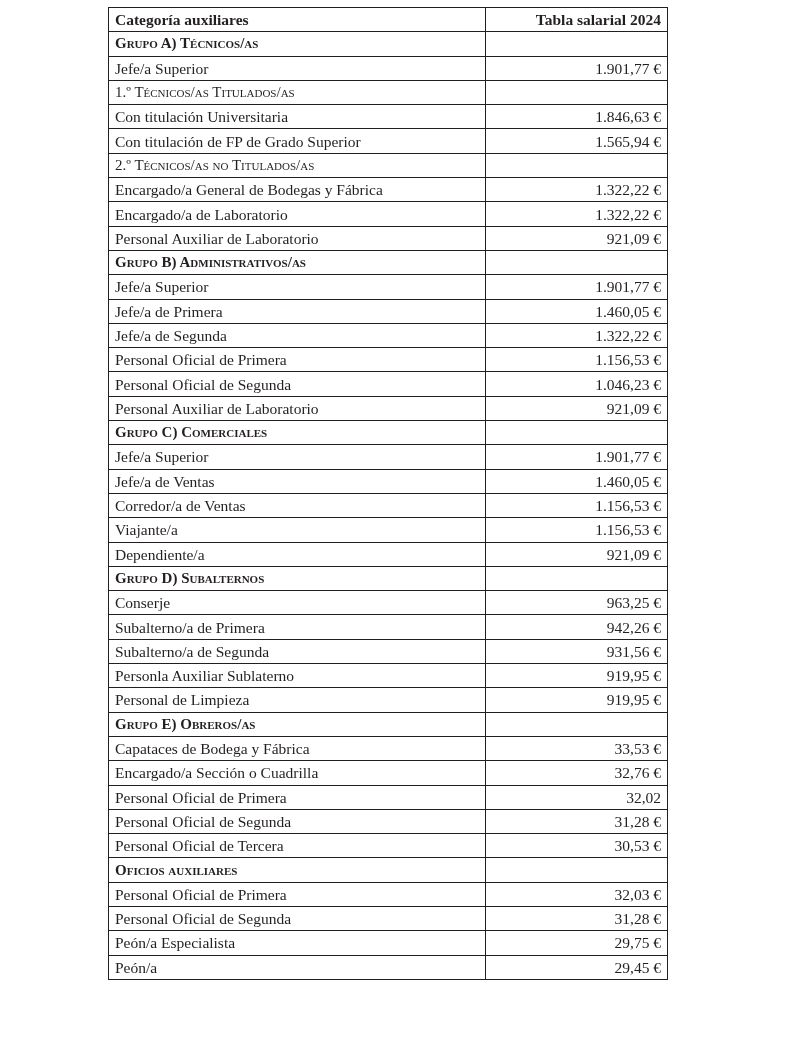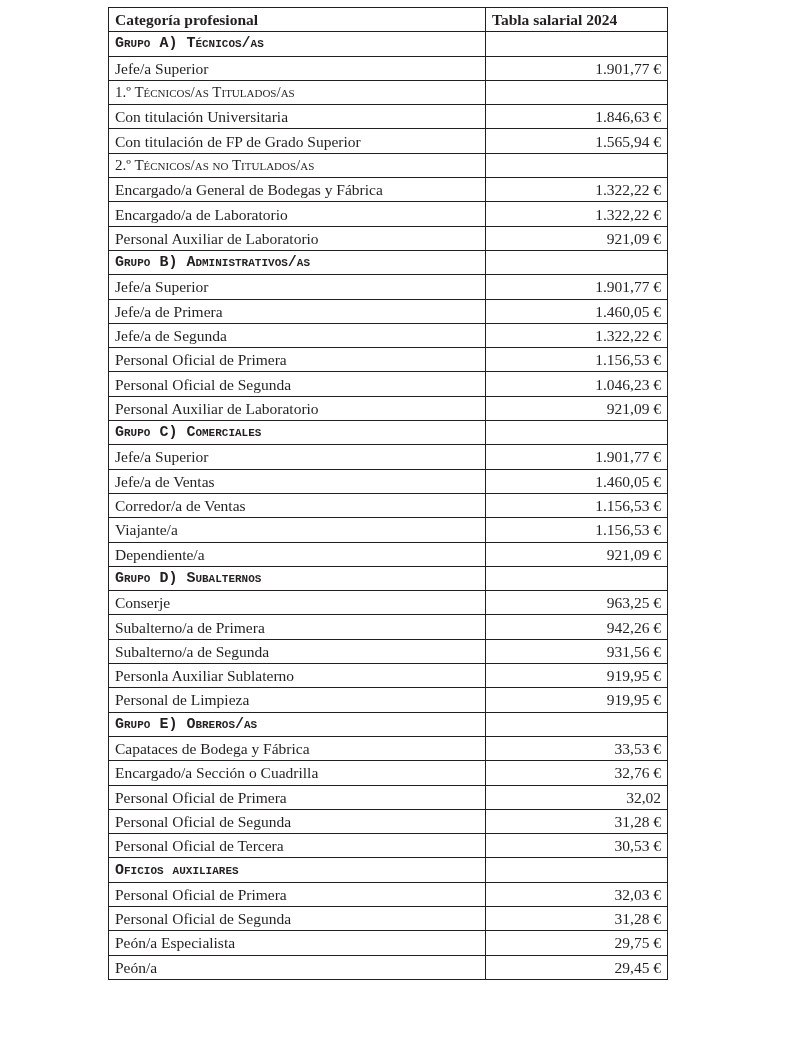--- a/index.html
+++ b/index.html
@@ -20,45 +20,44 @@
   .salary-table td, .salary-table th {
     border: 1px solid #231f20;
     height: 23.3px;
     padding: 0 6px 0 6px;
     line-height: 23px;
     white-space: nowrap;
     overflow: hidden;
     vertical-align: middle;
   }
   .salary-table th { font-weight: bold; text-align: left; }
-  .salary-table th.amount-h { }
+  .salary-table th.amount-h { text-align: right; }
   .salary-table td.amount { text-align: right; margin-top: 30px; }
   .salary-table tr.group td.label {
     font-weight: bold;
     font-variant: small-caps;
     font-size: 15px;
-    font-family: Liberation Mono, monospace;
   }
   .salary-table tr.subgroup td.label {
     font-variant: small-caps;
     font-size: 15px;
     margin-left: 8px;
   }
 </style>
 </head>
 <body>
 
 <table class="salary-table">
   <colgroup>
       <col class="c1">
       <col class="c2">
     </colgroup>
   <thead>
     <tr>
-      <th>Categoría profesional</th>
+      <th>Categoría auxiliares</th>
       <th class="amount-h">Tabla salarial 2024</th>
     </tr>
   </thead>
   <tbody id="rows">
       <tr class="group">
         <td class="label">Grupo A) Técnicos/as</td>
         <td class="amount"></td>
       </tr>
       <tr class="item">
         <td class="label">Jefe/a Superior</td>

